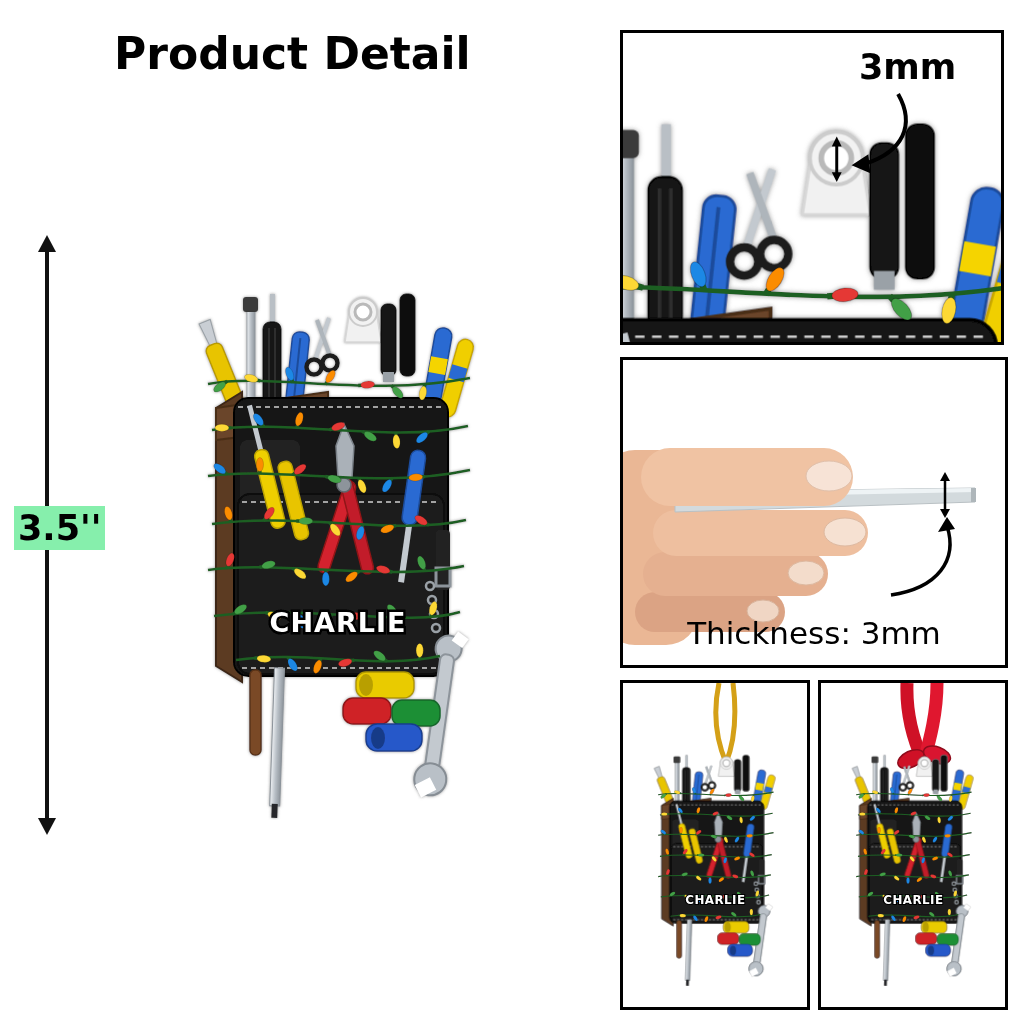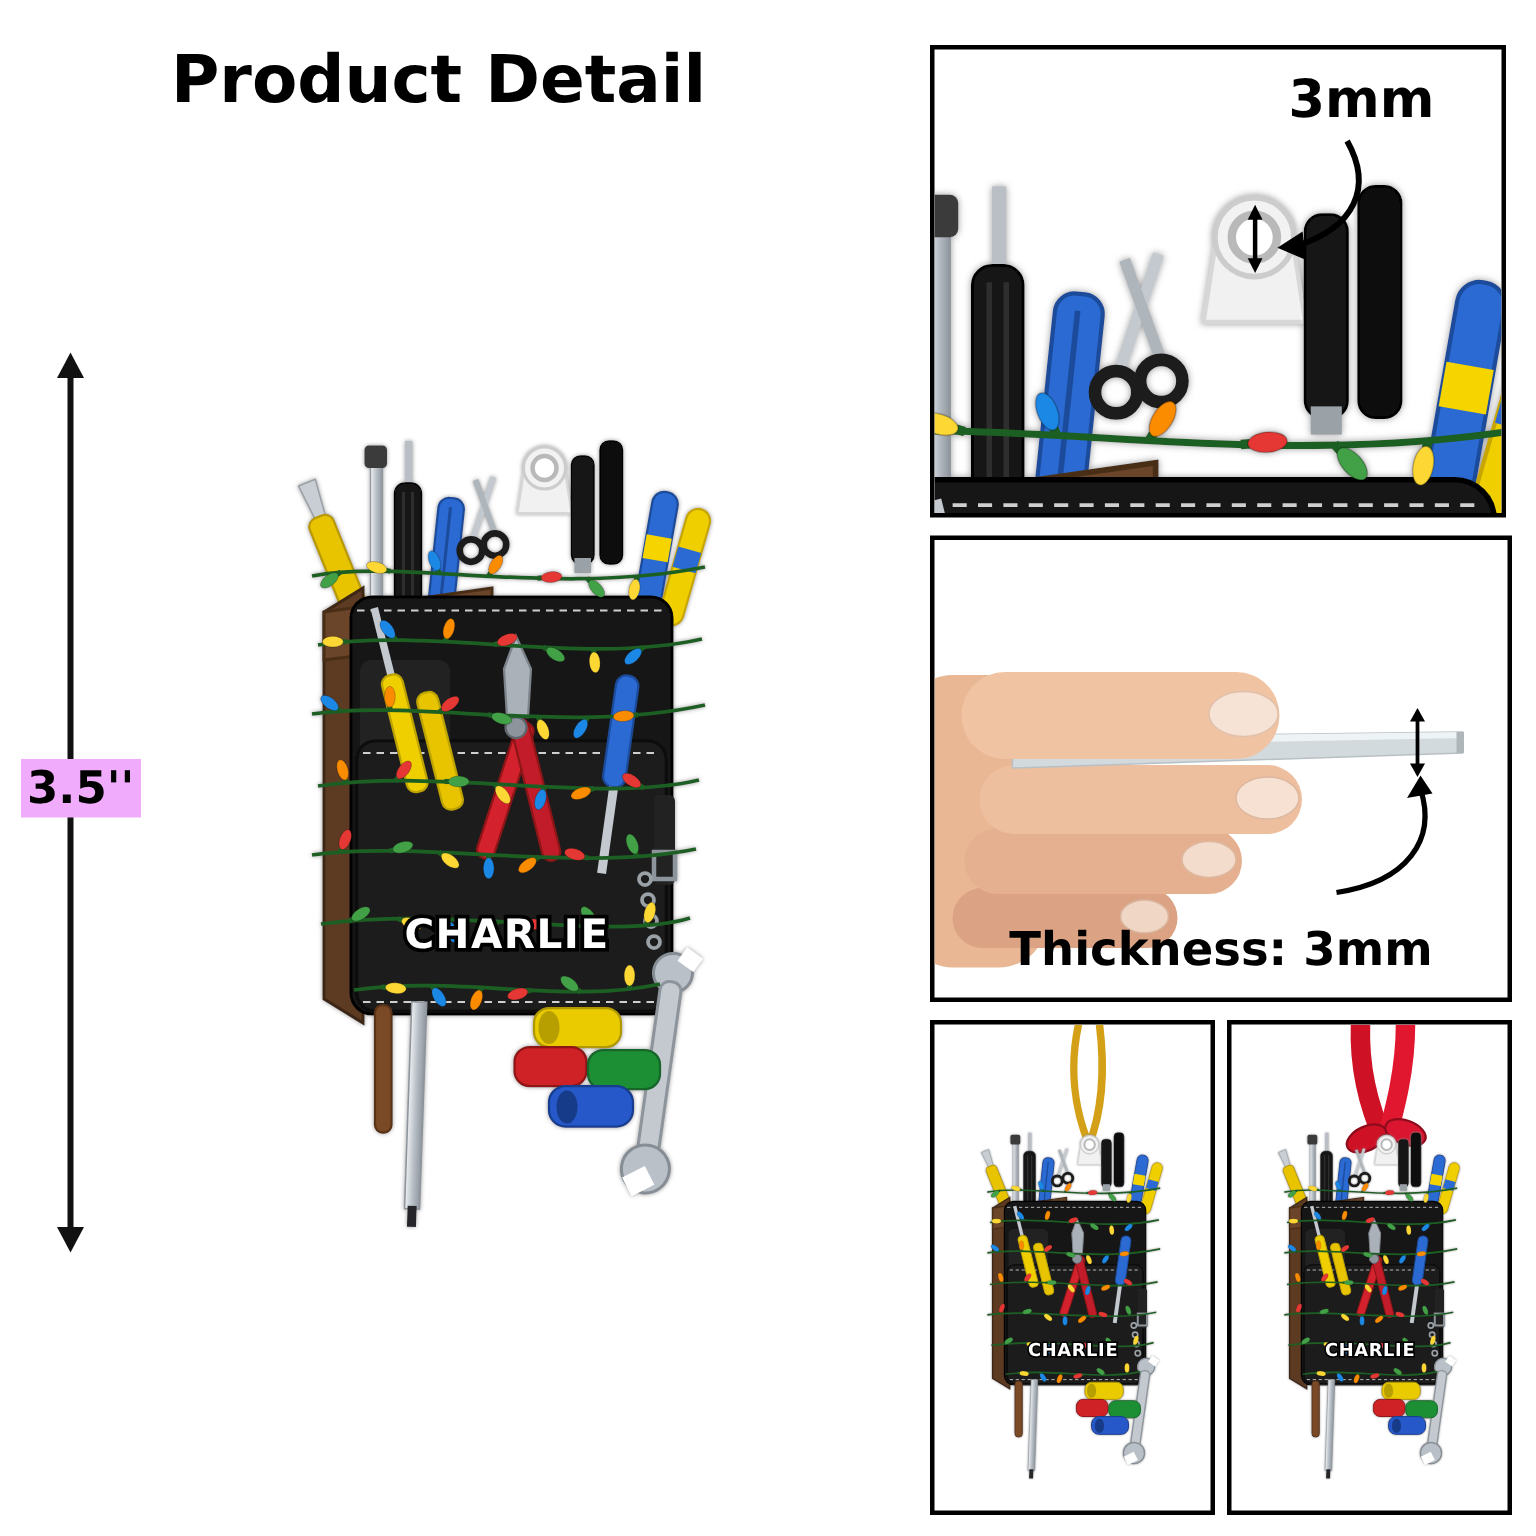--- a/index.html
+++ b/index.html
@@ -5,28 +5,28 @@
   *{margin:0;padding:0;box-sizing:border-box}
   html,body{width:1024px;height:1024px;background:#fff;overflow:hidden;
     font-family:"DejaVu Sans","Liberation Sans",sans-serif;color:#000}
   .page-title{position:absolute;left:114px;top:28px;font-size:44px;font-weight:bold;letter-spacing:0px}
   .detail-box{position:absolute;border:3px solid #000;background:#fff}
   .hole-box{left:620px;top:30px;width:384px;height:315px;overflow:hidden}
   .thick-box{left:620px;top:357px;width:388px;height:311px;overflow:hidden}
   .panel-gold{left:620px;top:680px;width:190px;height:330px;overflow:hidden}
   .panel-red{left:818px;top:680px;width:190px;height:330px;overflow:hidden}
   .hole-label{position:absolute;left:236px;top:14px;font-size:35px;font-weight:bold;z-index:3}
-  .thick-label{position:absolute;left:0;bottom:14px;width:100%;text-align:center;font-size:31px;font-weight:bold;z-index:3}
+  .thick-label{position:absolute;left:0;bottom:14px;width:100%;text-align:center;font-size:31px;font-weight:normal;z-index:3}
   .height-line{position:absolute;left:45px;top:250px;width:4px;height:570px;background:#111}
   .height-arrow-top{position:absolute;left:38px;top:235px;width:0;height:0;
     border-left:9px solid transparent;border-right:9px solid transparent;border-bottom:17px solid #111}
   .height-arrow-bottom{position:absolute;left:38px;top:818px;width:0;height:0;
     border-left:9px solid transparent;border-right:9px solid transparent;border-top:17px solid #111}
-  .height-label{position:absolute;left:14px;top:506px;background:#f0abfc;padding:2px 4px;
-    font-size:30px;font-weight:bold;z-index:2}
+  .height-label{position:absolute;left:14px;top:506px;background:#86efac;padding:2px 4px;
+    font-size:35px;font-weight:bold;z-index:2}
   .main-product{position:absolute;left:178px;top:280px;width:320px;height:540px}
   svg{display:block}
   .fill-box{position:absolute;left:0;top:0;width:100%;height:100%}
 </style>
 </head>
 <body>
 
 <div class="page-title">Product Detail</div>
 
 <div>

